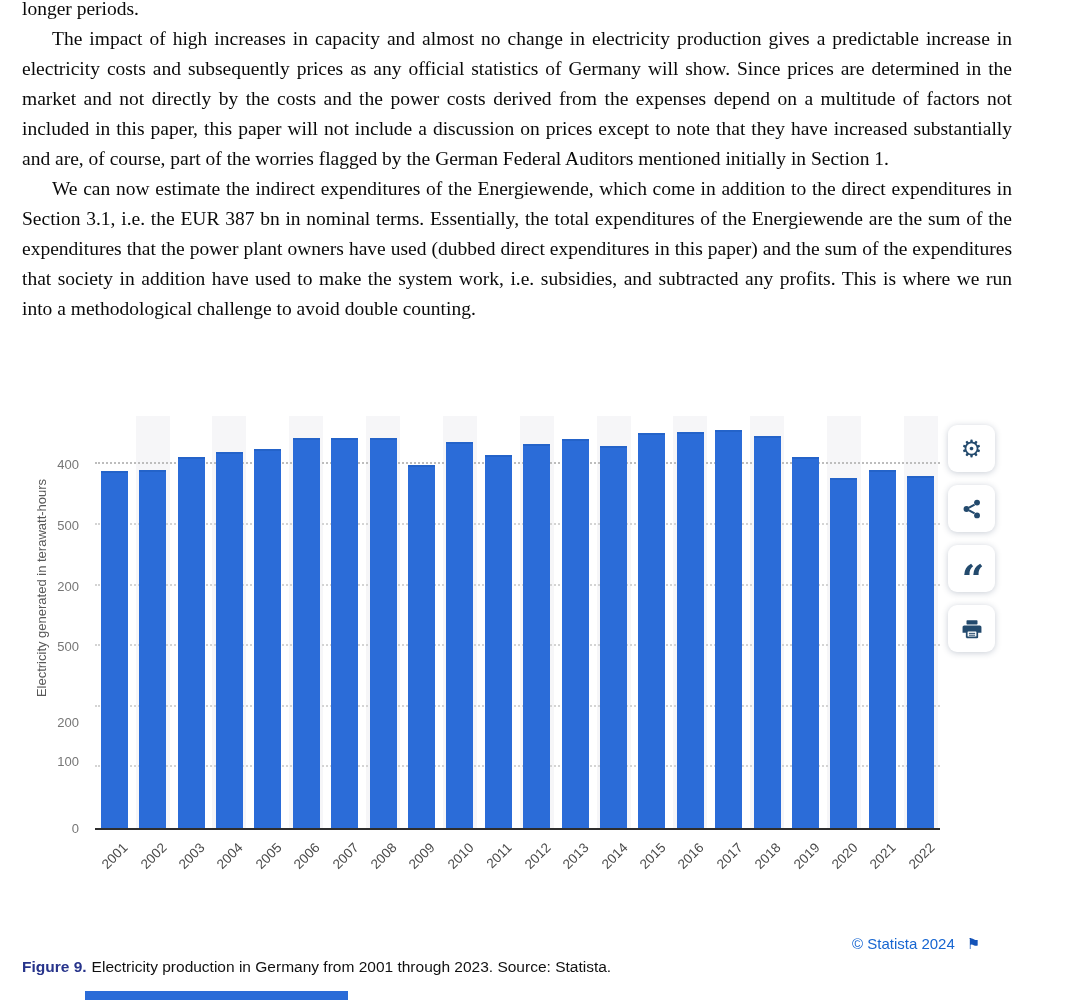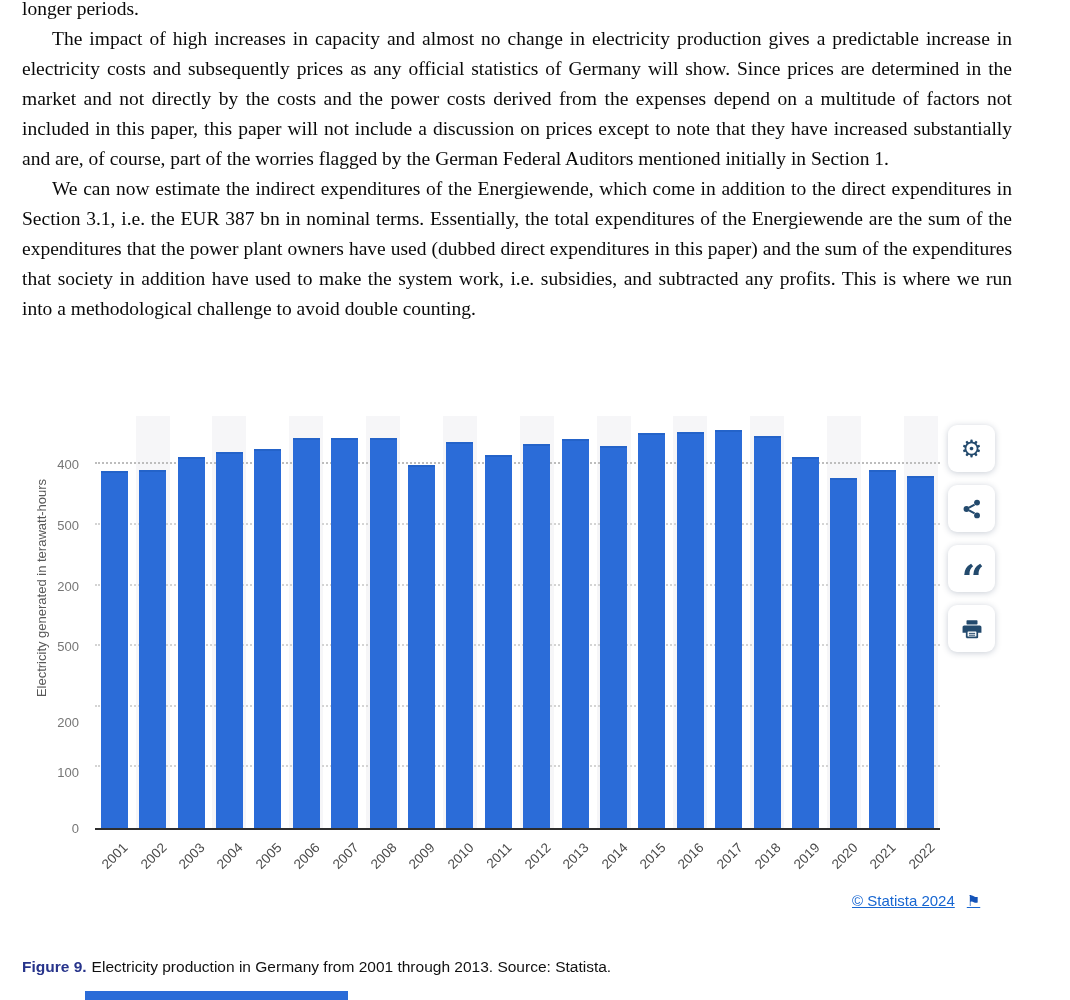--- a/index.html
+++ b/index.html
@@ -42,41 +42,41 @@
     width:47px;height:47px;background:#fff;border:none;border-radius:9px;
     box-shadow:0 1px 6px rgba(40,60,90,.25);
     display:flex;align-items:center;justify-content:center;
     cursor:pointer;color:#234a6d;padding:0;
   }
   .gear-glyph{font-size:24px;line-height:1;}
   .quote-glyph{
     font-family:"DejaVu Serif",serif;font-size:40px;font-weight:bold;
     line-height:0;transform:translateY(10px);letter-spacing:-3px;
   }
-  .credit{position:absolute;left:852px;top:484px;font-size:15px;color:#1766d1;white-space:nowrap;text-decoration:underline;}
+  .credit{position:absolute;left:852px;top:527px;font-size:15px;color:#1766d1;white-space:nowrap;}
   .credit .flag{margin-left:12px;color:#1453b8;font-size:15px;cursor:pointer;}
   
   .figure-caption{position:absolute;left:22px;top:958px;font-size:15.5px;color:#111;}
   .figure-caption .fig-label{color:#27348b;font-weight:bold;margin-right:5px;}
   .bottom-strip{position:absolute;left:85px;top:991px;width:263px;height:9px;}
 </style>
 </head>
 <body>
 
 <div class="paper-text">
   <p>longer periods.</p>
   <p class="indent">The impact of high increases in capacity and almost no change in electricity production gives a predictable increase in electricity costs and subsequently prices as any official statistics of Germany will show. Since prices are determined in the market and not directly by the costs and the power costs derived from the expenses depend on a multitude of factors not included in this paper, this paper will not include a discussion on prices except to note that they have increased substantially and are, of course, part of the worries flagged by the German Federal Auditors mentioned initially in Section 1.</p>
   <p class="indent">We can now estimate the indirect expenditures of the Energiewende, which come in addition to the direct expenditures in Section 3.1, i.e. the EUR 387 bn in nominal terms. Essentially, the total expenditures of the Energiewende are the sum of the expenditures that the power plant owners have used (dubbed direct expenditures in this paper) and the sum of the expenditures that society in addition have used to make the system work, i.e. subsidies, and subtracted any profits. This is where we run into a methodological challenge to avoid double counting.</p>
 </div>
 
 <div class="chart-section">
   <div class="y-title">Electricity generated in terawatt-hours</div>
   <div class="y-labels">
       <span class="ytick" style="bottom: -8px;">0</span>
-      <span class="ytick" style="bottom: 48px;">100</span>
+      <span class="ytick" style="bottom: 59px;">100</span>
       <span class="ytick" style="bottom: 98px;">200</span>
       <span class="ytick" style="bottom: 173.765px;">500</span>
       <span class="ytick" style="bottom: 234.353px;">200</span>
       <span class="ytick" style="bottom: 294.941px;">500</span>
       <span class="ytick" style="bottom: 355.529px;">400</span>
     </div>
   <div class="plot">
       <div class="band" style="left: 40.6136px; width: 34px; background: rgb(246, 246, 248);"></div>
       <div class="band" style="left: 117.432px; width: 34px; background: rgb(246, 246, 248);"></div>
       <div class="band" style="left: 194.25px; width: 34px; background: rgb(246, 246, 248);"></div>
@@ -167,16 +167,16 @@
       </svg>
     </button>
   </div>
 
   <div class="credit">
     <span>© Statista 2024</span><span class="flag">⚑</span>
   </div>
 </div>
 
 <div class="figure-caption">
-  <span class="fig-label">Figure 9.</span><span>Electricity production in Germany from 2001 through 2013. Source: Statista.</span>
+  <span class="fig-label">Figure 9.</span><span>Electricity production in Germany from 2001 through 2023. Source: Statista.</span>
 </div>
 
 <div class="bottom-strip" style="background: rgb(43, 108, 216);"></div>
 
 </body></html>

